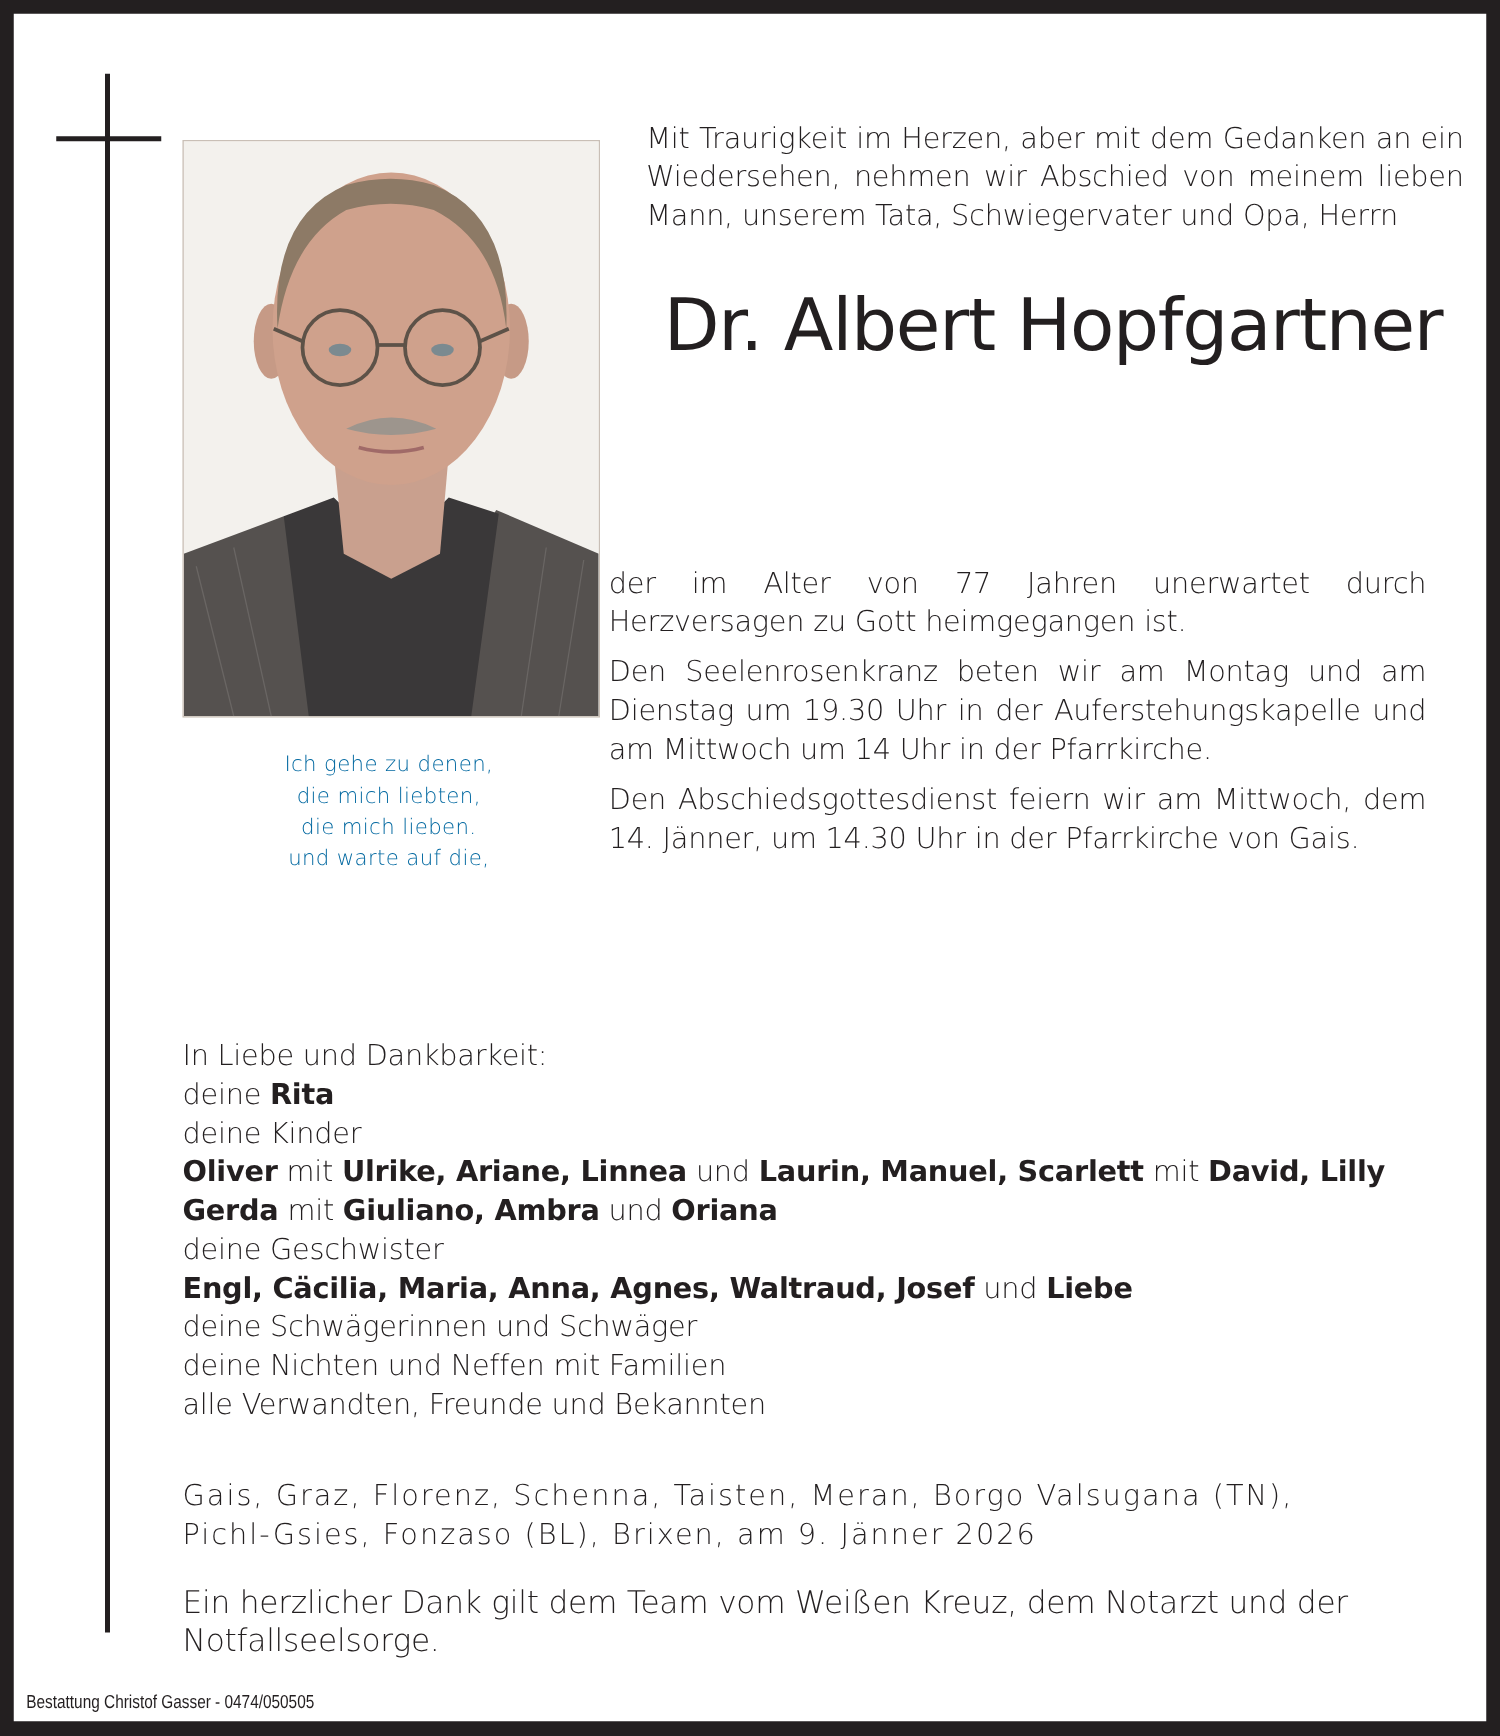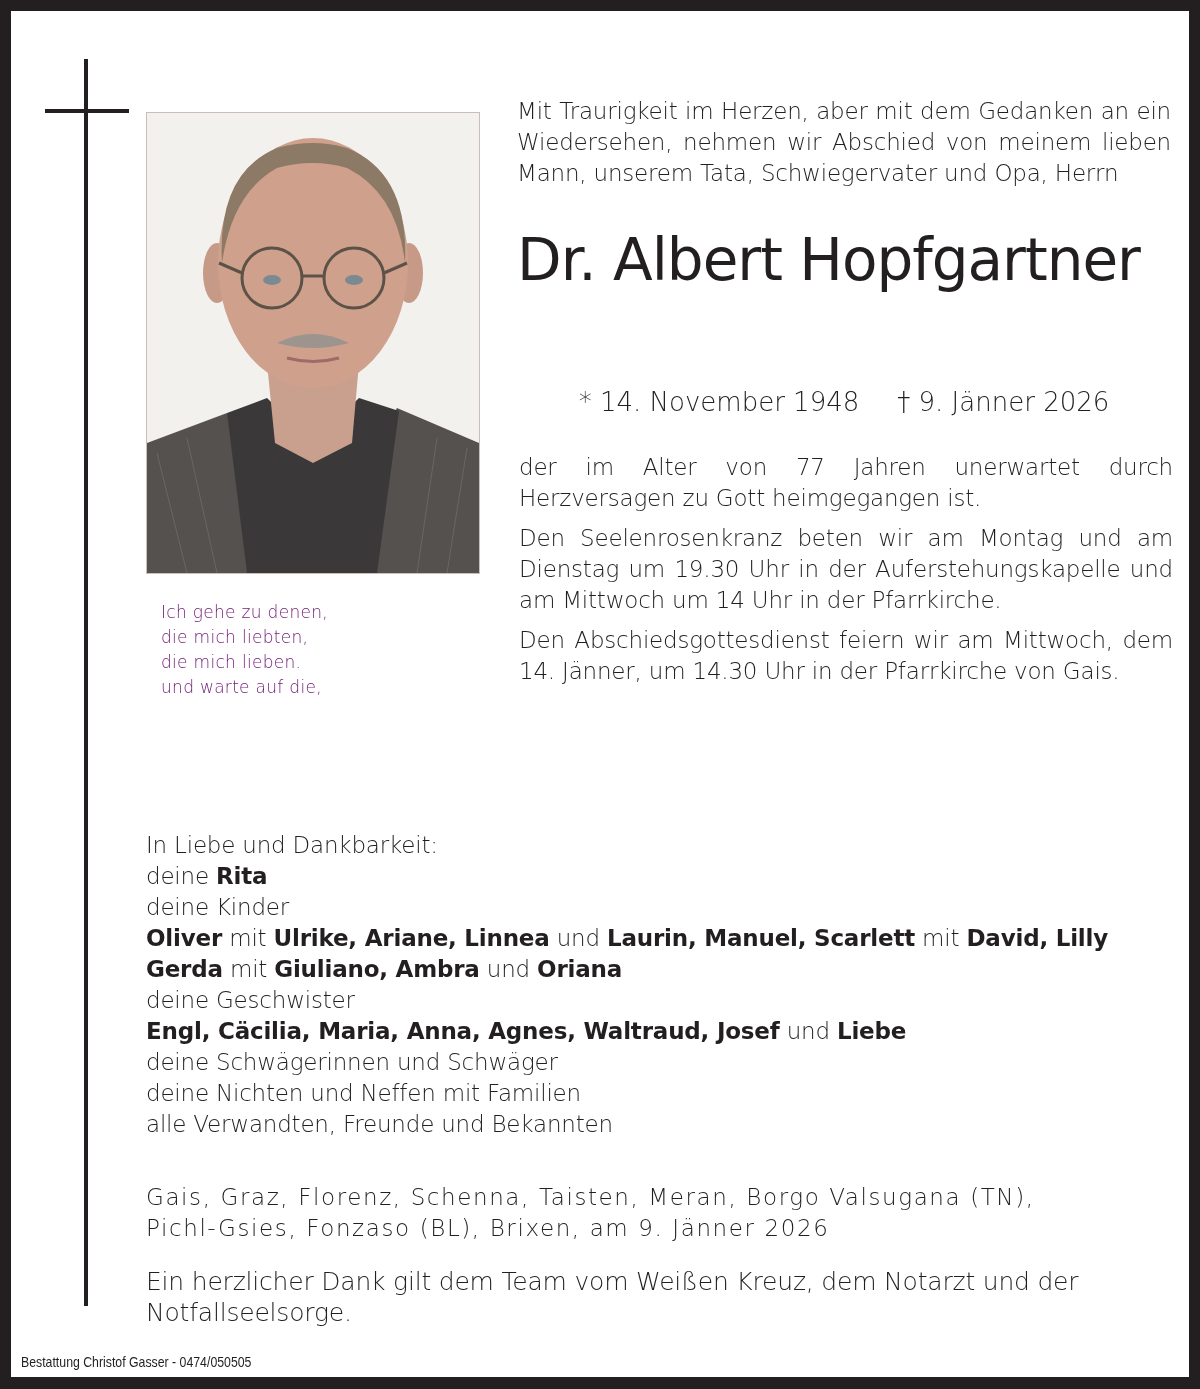--- a/index.html
+++ b/index.html
@@ -28,45 +28,45 @@
   .photo {
     position: absolute; left: 135px; top: 101px;
     width: 332px; height: 460px;
     border: 1px solid #c9bfb6;
     background: #f4f2ee;
     overflow: hidden;
   }
   .photo svg { display: block; width: 100%; height: 100%; }
   .quote {
     position: absolute; left: 150px; top: 589px; width: 300px;
-    text-align: left; font-size: 17px; line-height: 25px;
-    font-weight: 300; color: #701a75; letter-spacing: 0.3px;
+    text-align: center; font-size: 17px; line-height: 25px;
+    font-weight: 300; color: #0369a1; letter-spacing: 0.3px;
   }
   .intro {
     position: absolute; left: 506px; top: 85px; width: 654px;
     font-size: 23px; line-height: 31px; font-weight: 300;
     text-align: justify; text-align-last: left;
     letter-spacing: -0.2px;
   }
   .name {
-    position: absolute; left: 506px; top: 213px; width: 660px;
+    position: absolute; left: 520px; top: 213px; width: 660px;
     font-size: 58px; line-height: 72px; letter-spacing: -1px;
     white-space: nowrap;
   }
   .profession {
     position: absolute; left: 506px; top: 316px; width: 654px;
     text-align: center; font-size: 26px; line-height: 34px;
   }
   .dates {
     position: absolute; left: 506px; top: 374px; width: 654px;
     text-align: center; font-size: 26px; line-height: 34px; font-weight: 300;
   }
   .dates .sep { display: inline-block; width: 38px; }
   .body-text {
-    position: absolute; left: 508px; top: 441px; width: 654px;
+    position: absolute; left: 476px; top: 441px; width: 654px;
     font-size: 23px; line-height: 31px; font-weight: 300;
     letter-spacing: -0.2px;
   }
   .body-text p {
     margin: 0 0 9px 0;
     text-align: justify;
   }
   .family {
     position: absolute; left: 135px; top: 819px; width: 1020px;
     font-size: 23px; line-height: 31px; font-weight: 300;
@@ -146,23 +146,20 @@
     <div>die mich liebten,</div>
     <div>die mich lieben.</div>
     <div>und warte auf die,</div>
   </div>
 
   <div class="intro">Mit Traurigkeit im Herzen, aber mit dem Gedanken an ein Wiedersehen, nehmen wir Abschied von meinem lieben Mann, unserem Tata, Schwiegervater und Opa, Herrn</div>
 
   <div class="name">Dr. Albert Hopfgartner</div>
 
 
-  <div class="dates">
-    <span>* 14. November 1948</span><span class="sep"></span><span>† 9. Jänner 2026</span>
-  </div>
 
   <div class="body-text">
     <p>der im Alter von 77 Jahren unerwartet durch Herzversagen zu Gott heimgegangen ist.</p>
     <p>Den Seelenrosenkranz beten wir am Montag und am Dienstag um 19.30 Uhr in der Auferstehungskapelle und am Mittwoch um 14 Uhr in der Pfarrkirche.</p>
     <p>Den Abschiedsgottesdienst feiern wir am Mittwoch, dem 14. Jänner, um 14.30 Uhr in der Pfarrkirche von Gais.</p>
   </div>
 
   <div class="family">
     <div class="row">In Liebe und Dankbarkeit:</div>
     <div class="row"><span>deine </span><span class="b">Rita</span></div>

